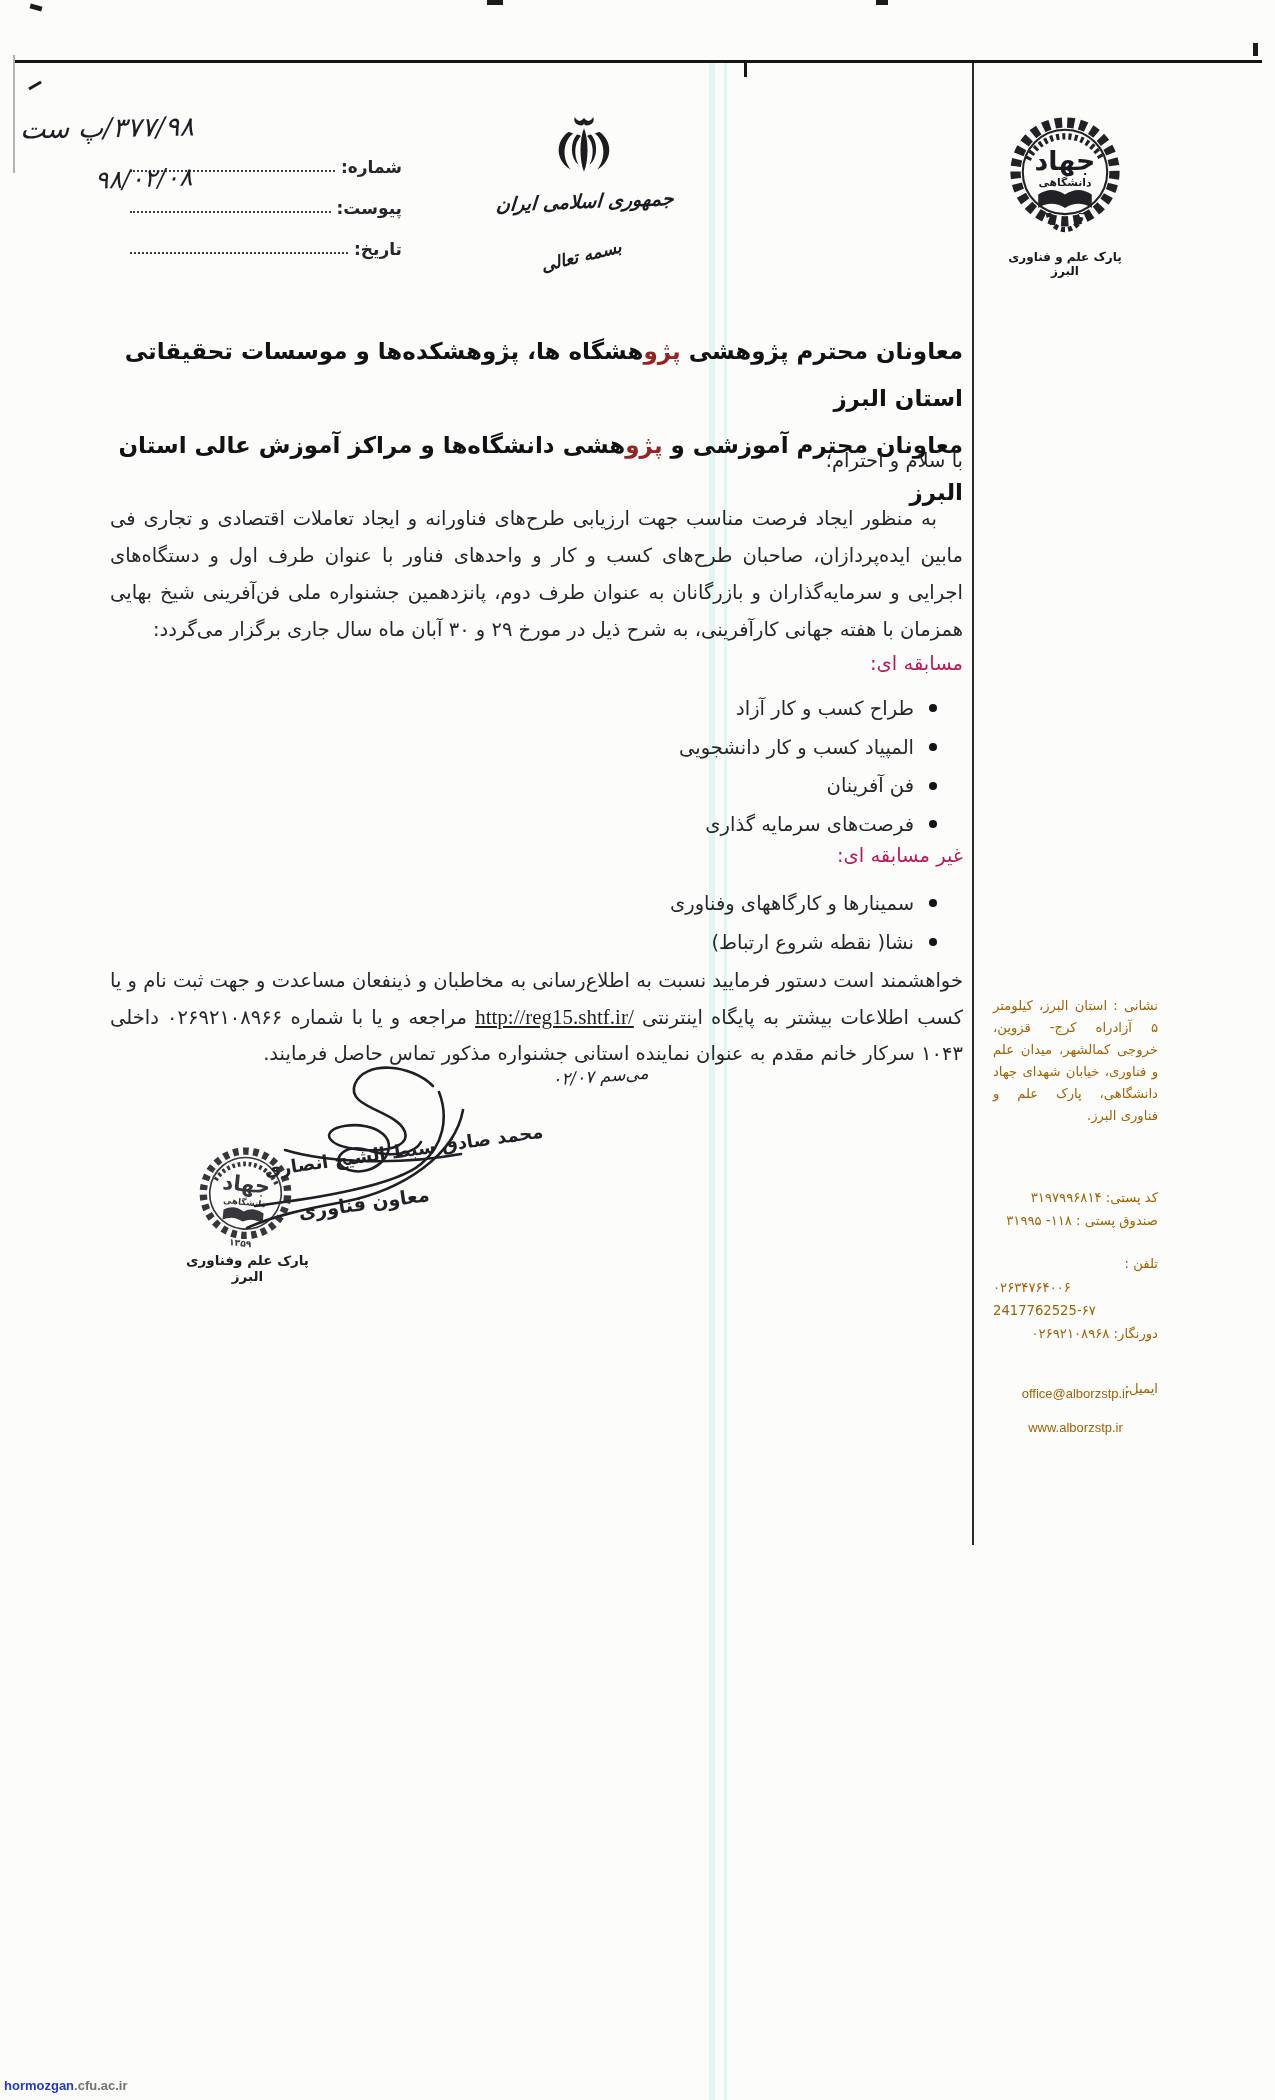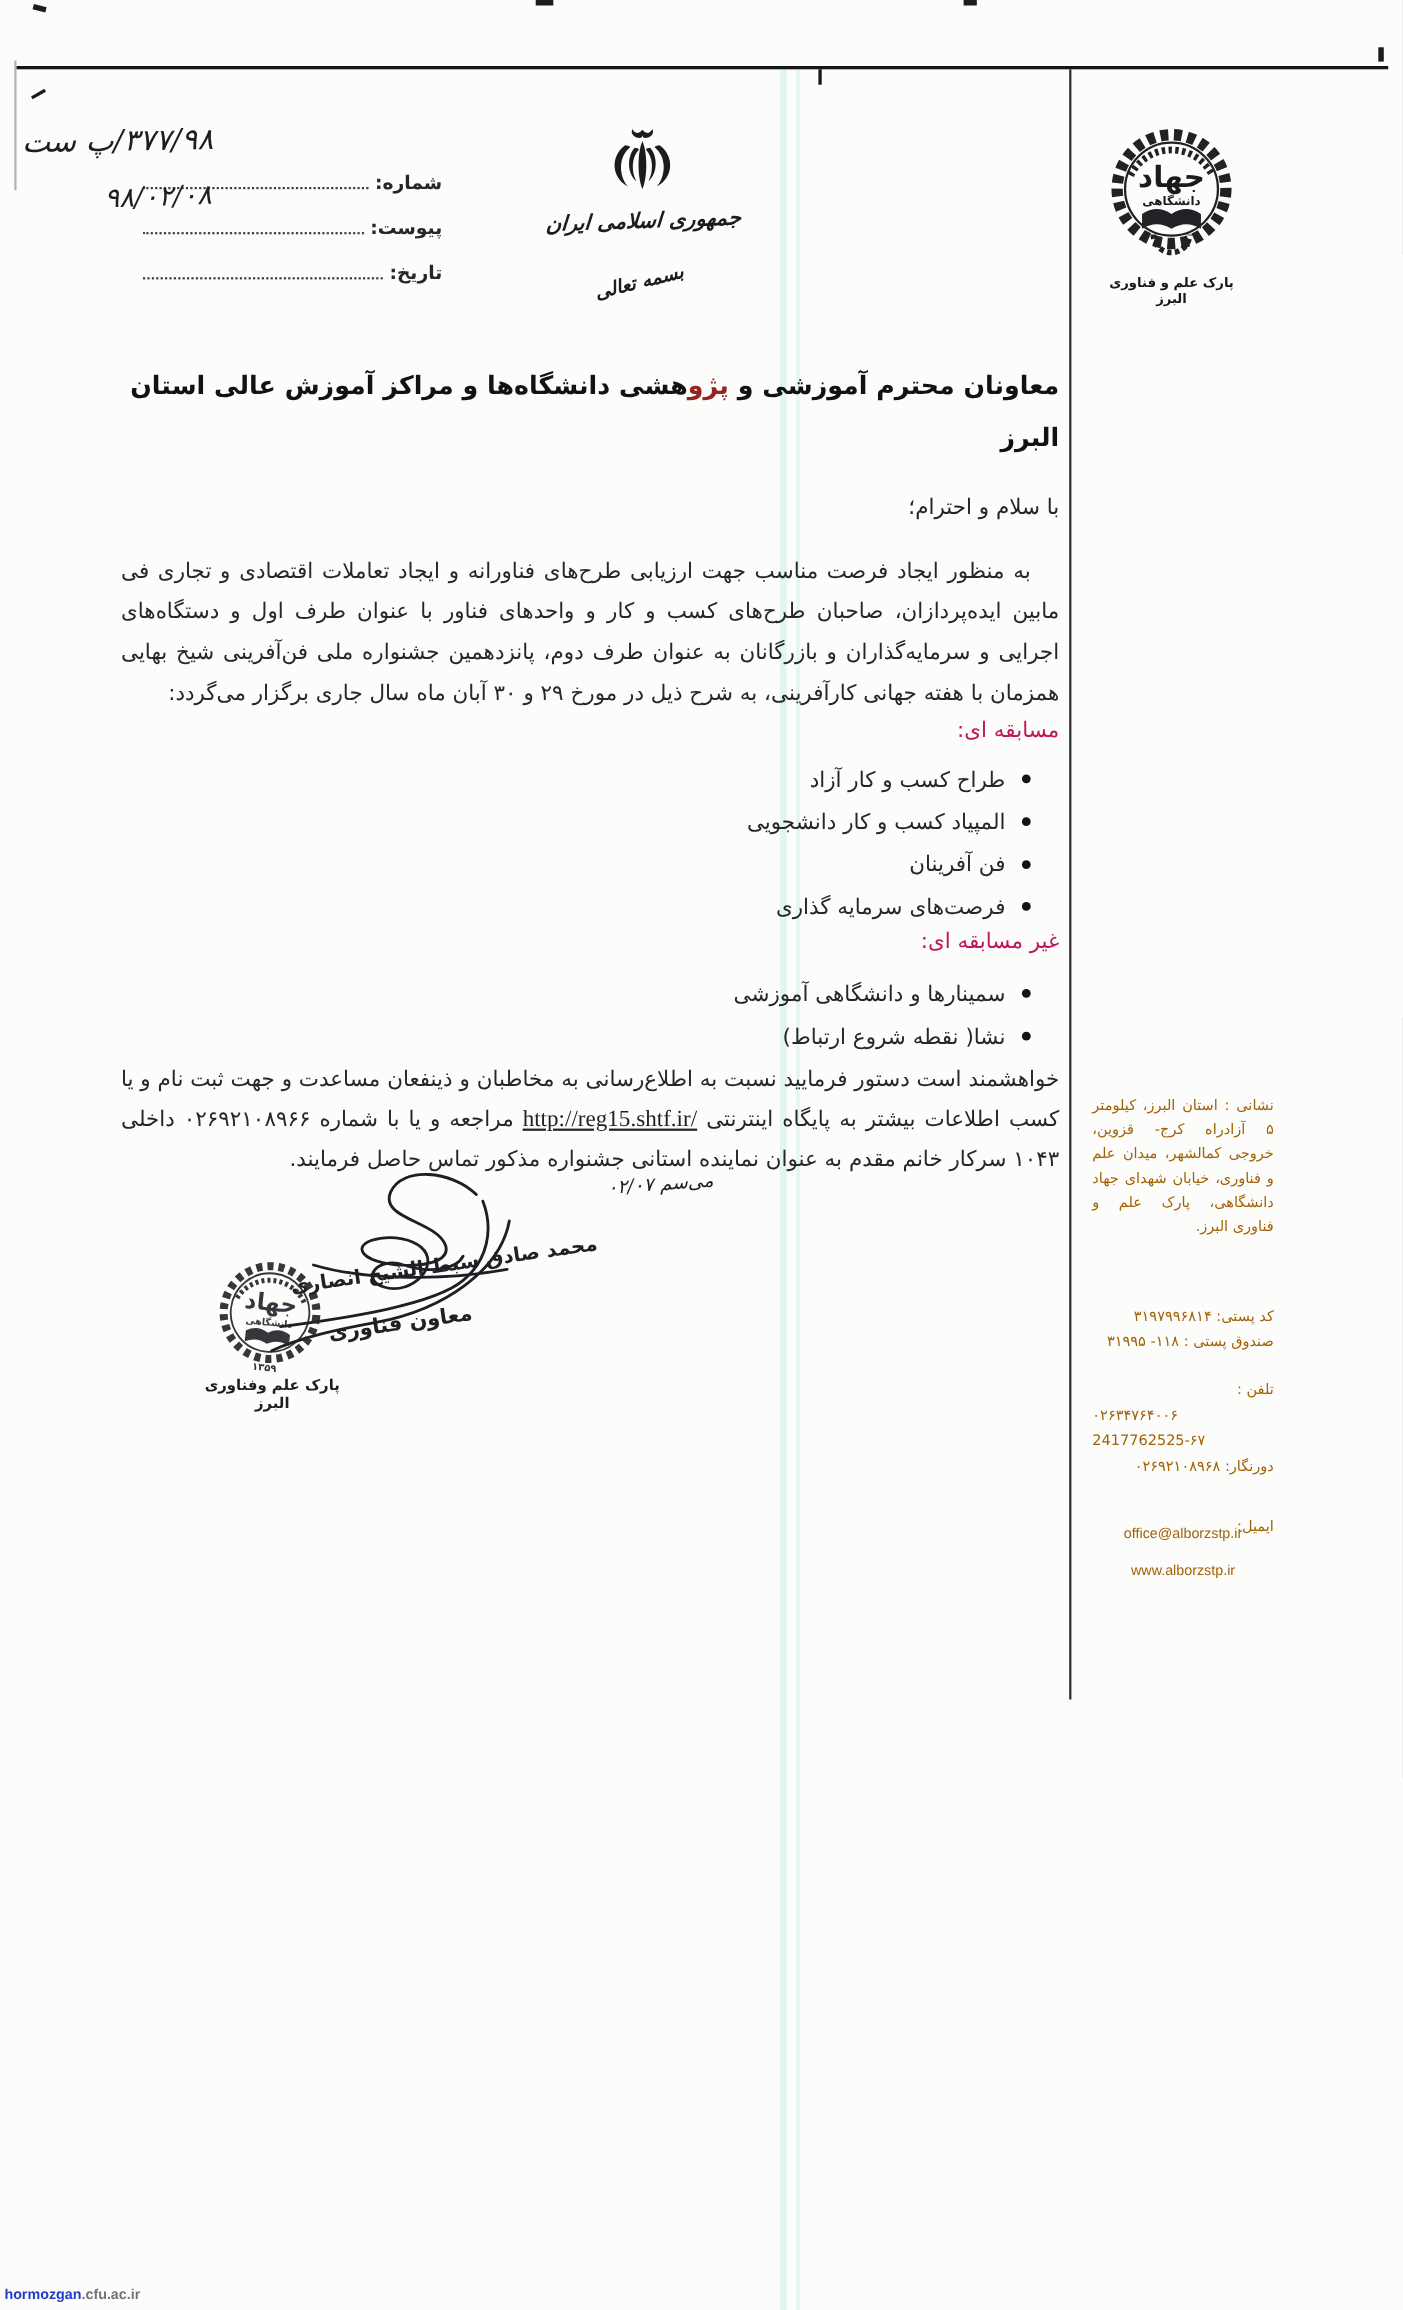--- a/index.html
+++ b/index.html
@@ -135,20 +135,21 @@
       </g>
       <text x="60" y="62" text-anchor="middle" font-size="26" font-weight="bold" fill="#1a1a1f">جهاد</text>
       <text x="60" y="78" text-anchor="middle" font-size="10.5" font-weight="bold" fill="#1a1a1f">دانشگاهی</text>
       <path d="M34,86 Q47,77 60,86 Q73,77 86,86 L86,99 Q73,91 60,99 Q47,91 34,99 Z" fill="#222226"></path>
       <path d="M44,104 A16,16 0 0 0 76,104" stroke="#222226" stroke-width="5" stroke-dasharray="4 3" fill="none"></path>
     </svg>
   </div>
   <div class="abs logo-caption">پارک علم و فناوری البرز</div>
 
   <div class="abs heading">
+    <div><span>معاونان محترم پژوهشی </span><span class="red-seg">پژو</span><span>هشگاه ها، پژوهشکده‌ها و موسسات تحقیقاتی استان البرز</span></div>
     <div><span>معاونان محترم آموزشی و </span><span class="red-seg">پژو</span><span>هشی دانشگاه‌ها و مراکز آموزش عالی استان البرز</span></div>
   </div>
 
   <div class="abs salutation">با سلام و احترام؛</div>
 
   <div class="abs para p1">به منظور ایجاد فرصت مناسب جهت ارزیابی طرح‌های فناورانه و ایجاد تعاملات اقتصادی و تجاری فی مابین ایده‌پردازان، صاحبان طرح‌های کسب و کار و واحدهای فناور با عنوان طرف اول و دستگاه‌های اجرایی و سرمایه‌گذاران و بازرگانان به عنوان طرف دوم، پانزدهمین جشنواره ملی فن‌آفرینی شیخ بهایی همزمان با هفته جهانی کارآفرینی، به شرح ذیل در مورخ ۲۹ و ۳۰ آبان ماه سال جاری برگزار می‌گردد:</div>
 
   <div class="abs group-label" style="top:652px;">مسابقه ای:</div>
   <div class="abs bullets" style="top:689px;">
     <div class="li">
@@ -166,21 +167,21 @@
     <div class="li">
         <span class="dot"></span>
         <span>فرصت‌های سرمایه گذاری</span>
       </div>
   </div>
 
   <div class="abs group-label" style="top:844px;">غیر مسابقه ای:</div>
   <div class="abs bullets" style="top:884px;">
     <div class="li">
         <span class="dot"></span>
-        <span>سمینارها و دانشگاهی آموزشی</span>
+        <span>سمینارها و کارگاههای وفناوری</span>
       </div>
     <div class="li">
         <span class="dot"></span>
         <span>نشا( نقطه شروع ارتباط)</span>
       </div>
   </div>
 
   <div class="abs para p2">
     <span>خواهشمند است دستور فرمایید نسبت به اطلاع‌رسانی به مخاطبان و ذینفعان مساعدت و جهت ثبت نام و یا کسب اطلاعات بیشتر به پایگاه اینترنتی </span><span class="url">http://reg15.shtf.ir/</span><span> مراجعه و یا با شماره ۰۲۶۹۲۱۰۸۹۶۶ داخلی ۱۰۴۳ سرکار خانم مقدم به عنوان نماینده استانی جشنواره مذکور تماس حاصل فرمایند.</span>
   </div>

